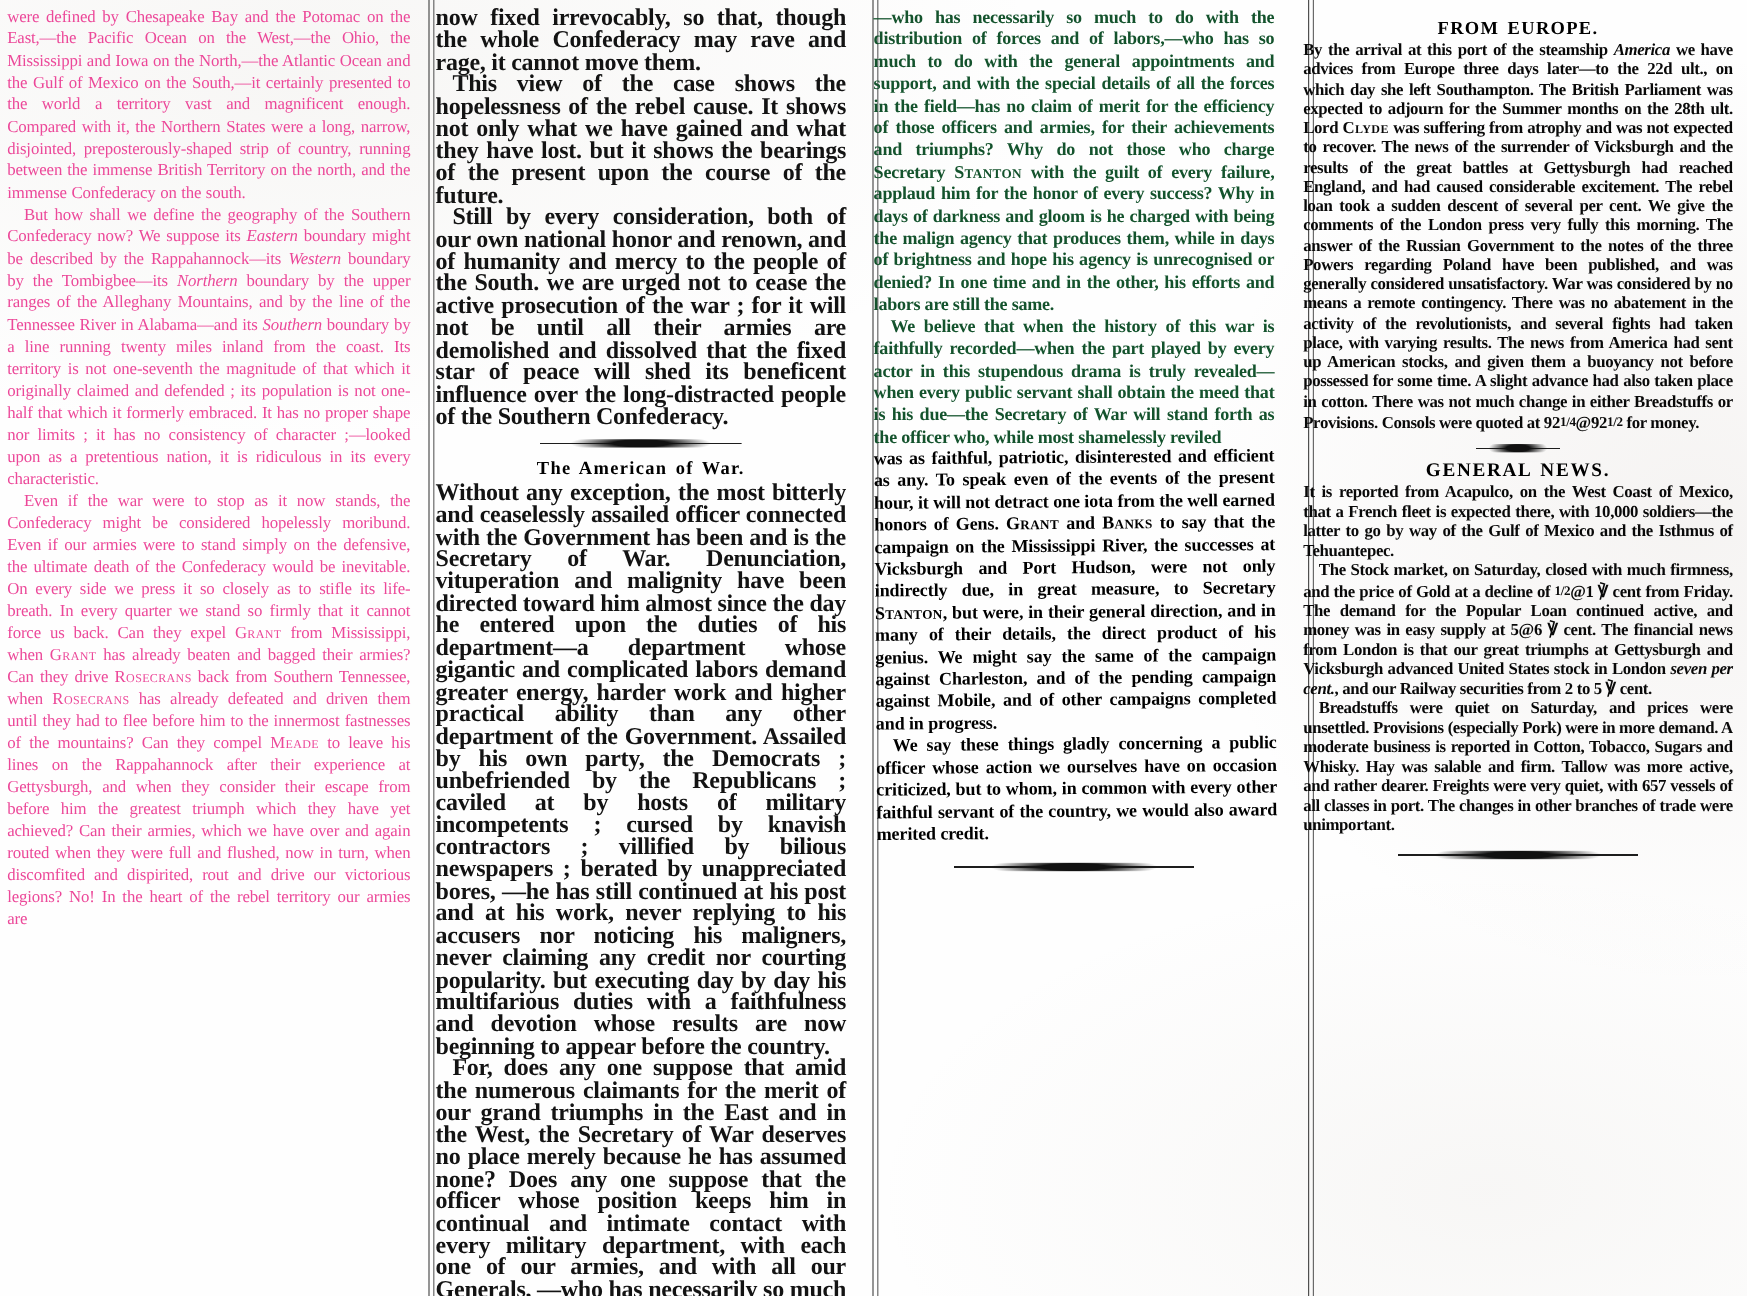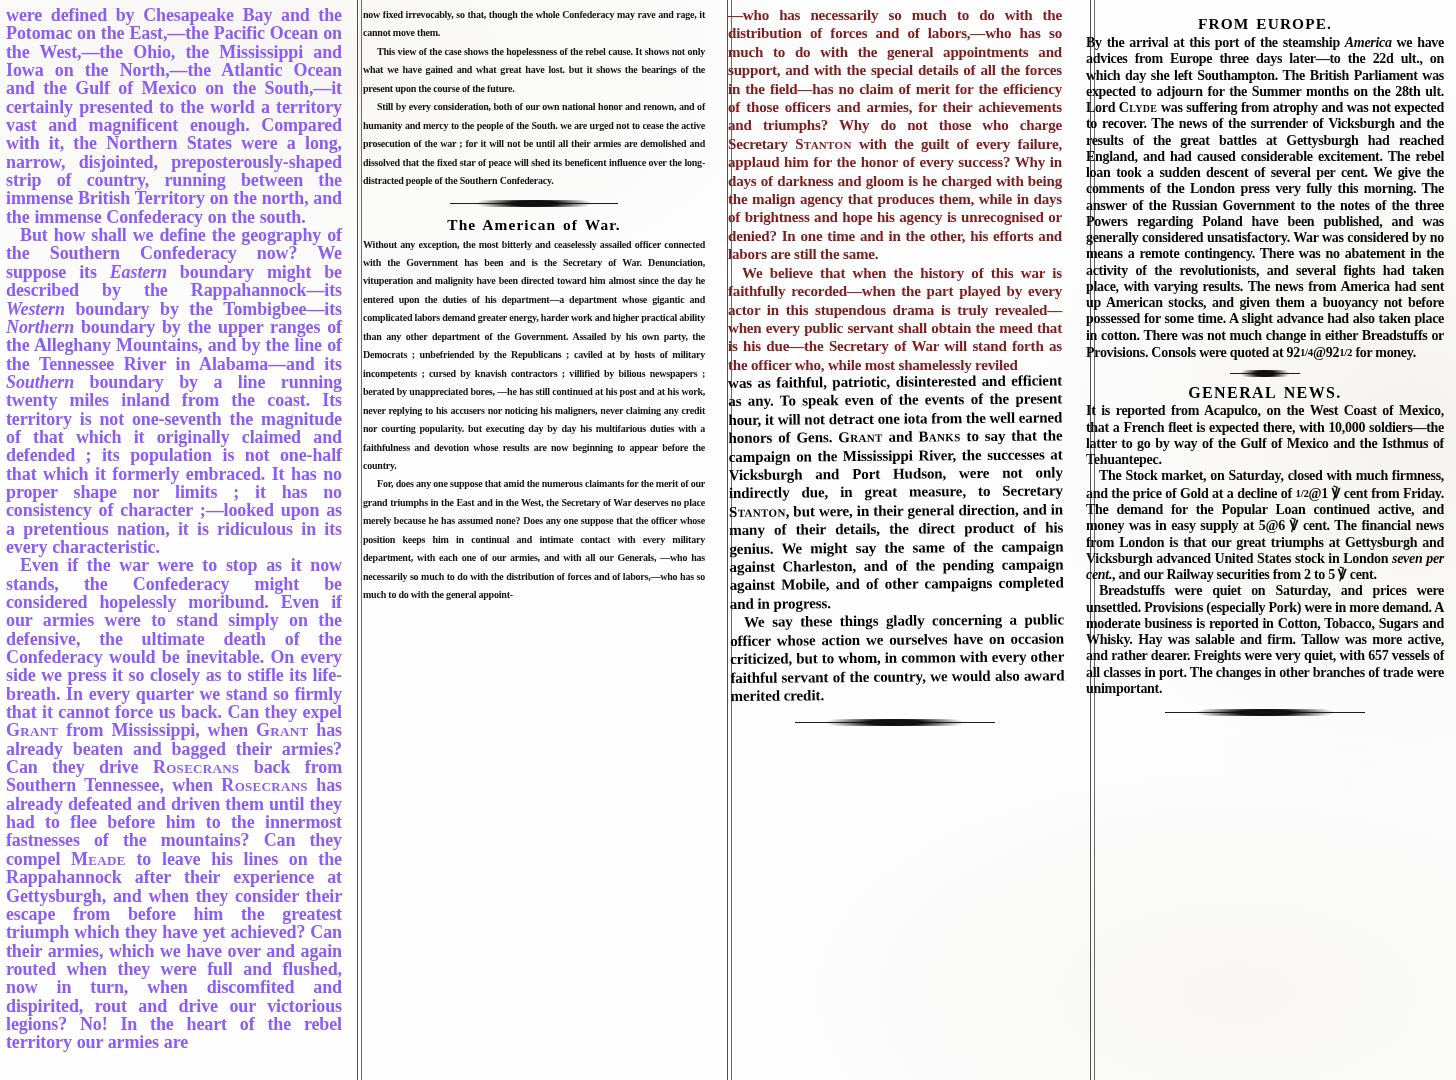--- a/index.html
+++ b/index.html
@@ -47,53 +47,53 @@
     border-left: 1.6px solid #2a2a2a;
     border-right: 0.9px solid #4a4a4a;
     padding-left: 2.5px;
     opacity: .82;
   }
 
   
   .c1 { width: 352px; padding: 6px 10px 0 6px; }
   .c1 p {
     margin: 0;
-    font-size: 18px;
+    font-size: 14px;
     line-height: 18.35px;
     text-align: justify;
-    font-weight: 700;
+    font-weight: 400;
     letter-spacing: -0.12px;
     word-spacing: 0.4px;
-    color: #8b5cf6;
+    color: #ec4899;
   }
   .c1 p + p { text-indent: 14px; }
 
   
   .c2 { width: 364px; padding: 6px 11px 0 11px; }
   .c2 p {
     margin: 0;
-    font-size: 10px;
+    font-size: 20px;
     line-height: 18.45px;
     text-align: justify;
     font-weight: 600;
     letter-spacing: -0.22px;
     color: #131313;
   }
   .c2 p + p { text-indent: 14px; }
 
   
   .c3 { width: 356px; padding: 6px 10px 0 12px; }
   .c3 p {
     margin: 0;
     font-size: 15.05px;
     line-height: 18.4px;
     text-align: justify;
     font-weight: 600;
     letter-spacing: -0.2px;
-    color: #7f1d1d;
+    color: #14532d;
   }
   .c3 p + p { text-indent: 14px; }
   
   .c3 .heavy p {
     font-weight: 700;
     color: #000;
     letter-spacing: -0.1px;
   }
   .c3 .heavy {
     transform: rotate(-0.45deg);
@@ -165,21 +165,21 @@
   <div class="col c1">
     <p>were defined by Chesapeake Bay and the Potomac on the East,—the Pacific Ocean on the West,—the Ohio, the Mississippi and Iowa on the North,—the Atlantic Ocean and the Gulf of Mexico on the South,—it certainly presented to the world a territory vast and magnificent enough. Compared with it, the Northern States were a long, narrow, disjointed, preposterously-shaped strip of country, running between the immense British Territory on the north, and the immense Confederacy on the south.</p>
     <p><span>But how shall we define the geography of the Southern Confederacy now? We suppose its </span><i>Eastern</i><span> boundary might be described by the Rappahannock—its </span><i>Western</i><span> boundary by the Tombigbee—its </span><i>Northern</i><span> boundary by the upper ranges of the Alleghany Mountains, and by the line of the Tennessee River in Alabama—and its </span><i>Southern</i><span> boundary by a line running twenty miles inland from the coast. Its territory is not one-seventh the magnitude of that which it originally claimed and defended ; its population is not one-half that which it formerly embraced. It has no proper shape nor limits ; it has no consistency of character ;—looked upon as a pretentious nation, it is ridiculous in its every characteristic.</span></p>
     <p><span>Even if the war were to stop as it now stands, the Confederacy might be considered hopelessly moribund. Even if our armies were to stand simply on the defensive, the ultimate death of the Confederacy would be inevitable. On every side we press it so closely as to stifle its life-breath. In every quarter we stand so firmly that it cannot force us back. Can they expel </span><span class="sc">Grant</span><span> from Mississippi, when </span><span class="sc">Grant</span><span> has already beaten and bagged their armies? Can they drive </span><span class="sc">Rosecrans</span><span> back from Southern Tennessee, when </span><span class="sc">Rosecrans</span><span> has already defeated and driven them until they had to flee before him to the innermost fastnesses of the mountains? Can they compel </span><span class="sc">Meade</span><span> to leave his lines on the Rappahannock after their experience at Gettysburgh, and when they consider their escape from before him the greatest triumph which they have yet achieved? Can their armies, which we have over and again routed when they were full and flushed, now in turn, when discomfited and dispirited, rout and drive our victorious legions? No! In the heart of the rebel territory our armies are</span></p>
   </div>
 
   <div class="rule" style="left:357px;"></div>
 
   <div class="col c2">
     <p>now fixed irrevocably, so that, though the whole Confederacy may rave and rage, it cannot move them.</p>
-    <p>This view of the case shows the hopelessness of the rebel cause. It shows not only what we have gained and what great have lost. but it shows the bearings of the present upon the course of the future.</p>
+    <p>This view of the case shows the hopelessness of the rebel cause. It shows not only what we have gained and what they have lost. but it shows the bearings of the present upon the course of the future.</p>
     <p>Still by every consideration, both of our own national honor and renown, and of humanity and mercy to the people of the South. we are urged not to cease the active prosecution of the war ; for it will not be until all their armies are demolished and dissolved that the fixed star of peace will shed its beneficent influence over the long-distracted people of the Southern Confederacy.</p>
     <div class="divider"></div>
     <h2>The American of War.</h2>
     <p>Without any exception, the most bitterly and ceaselessly assailed officer connected with the Government has been and is the Secretary of War. Denunciation, vituperation and malignity have been directed toward him almost since the day he entered upon the duties of his department—a department whose gigantic and complicated labors demand greater energy, harder work and higher practical ability than any other department of the Government. Assailed by his own party, the Democrats ; unbefriended by the Republicans ; caviled at by hosts of military incompetents ; cursed by knavish contractors ; villified by bilious newspapers ; berated by unappreciated bores, —he has still continued at his post and at his work, never replying to his accusers nor noticing his maligners, never claiming any credit nor courting popularity. but executing day by day his multifarious duties with a faithfulness and devotion whose results are now beginning to appear before the country.</p>
     <p>For, does any one suppose that amid the numerous claimants for the merit of our grand triumphs in the East and in the West, the Secretary of War deserves no place merely because he has assumed none? Does any one suppose that the officer whose position keeps him in continual and intimate contact with every military department, with each one of our armies, and with all our Generals, —who has necessarily so much to do with the distribution of forces and of labors,—who has so much to do with the general appoint-</p>
   </div>
 
   <div class="rule" style="left:727px;"></div>
 
   <div class="col c3">

